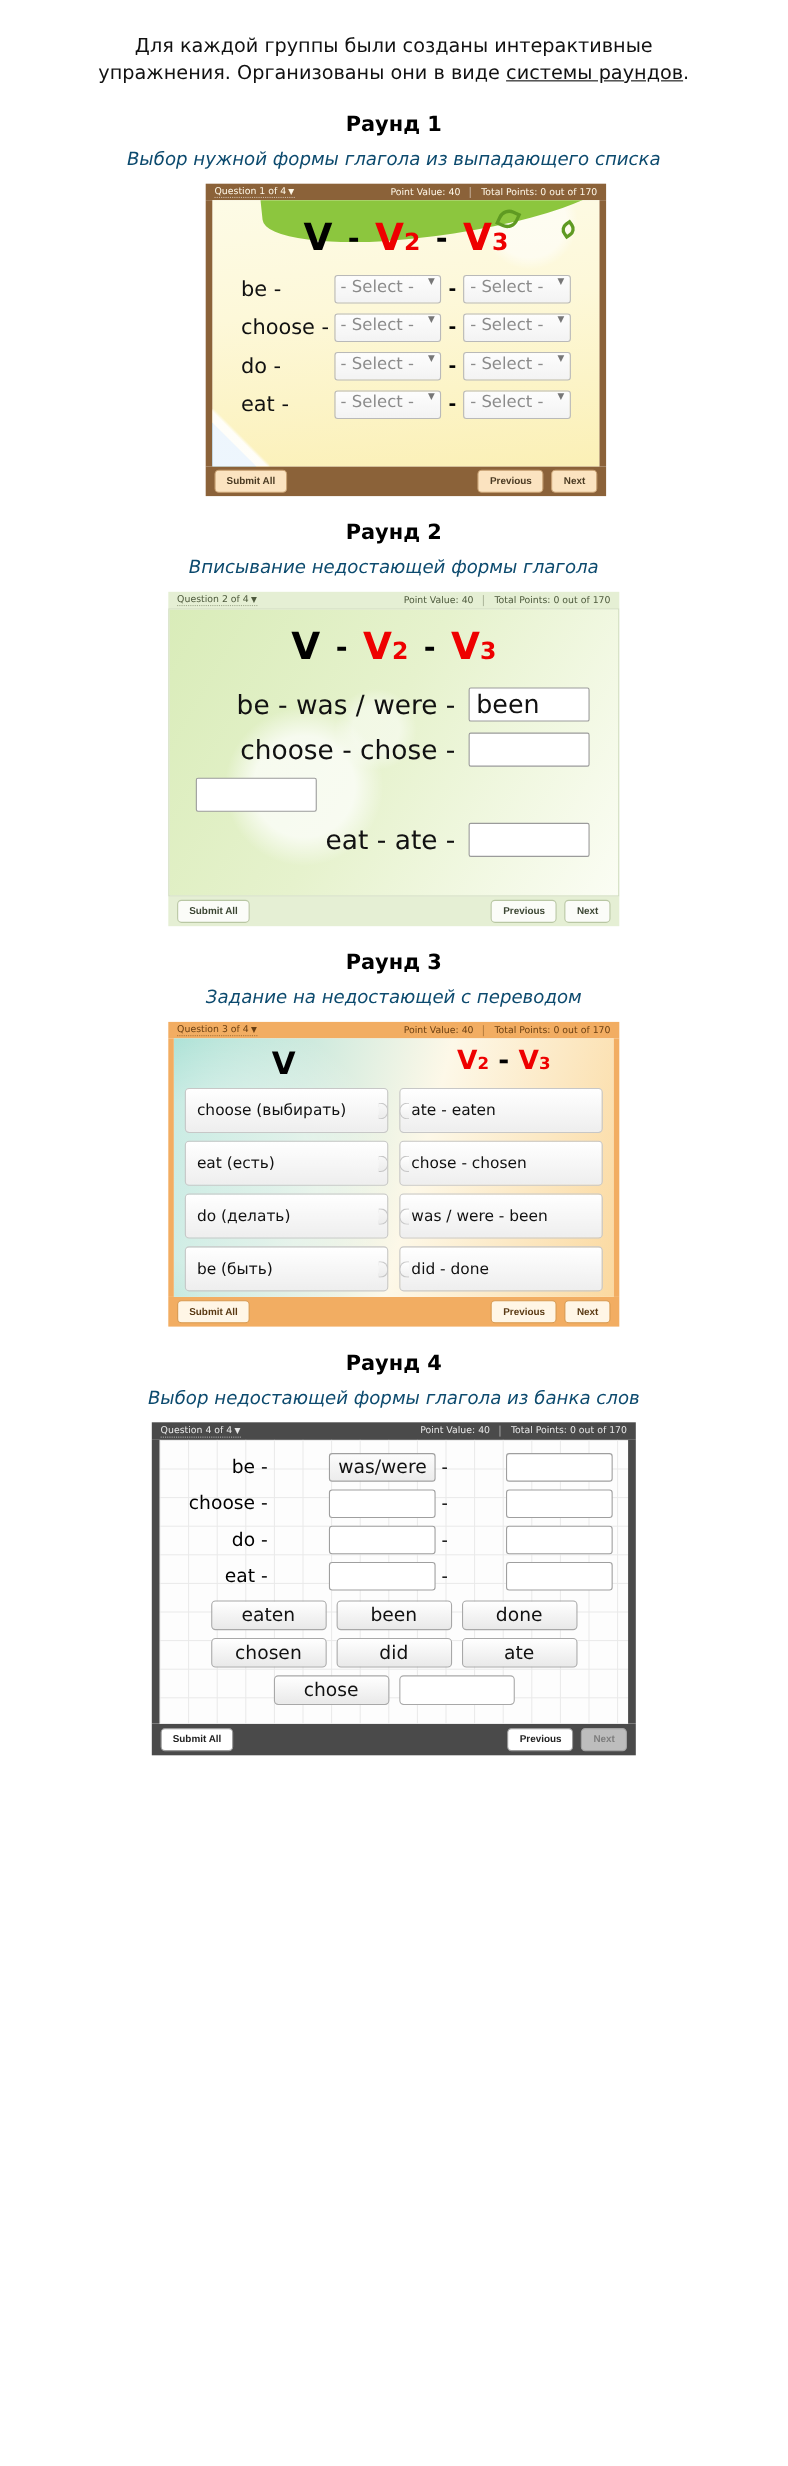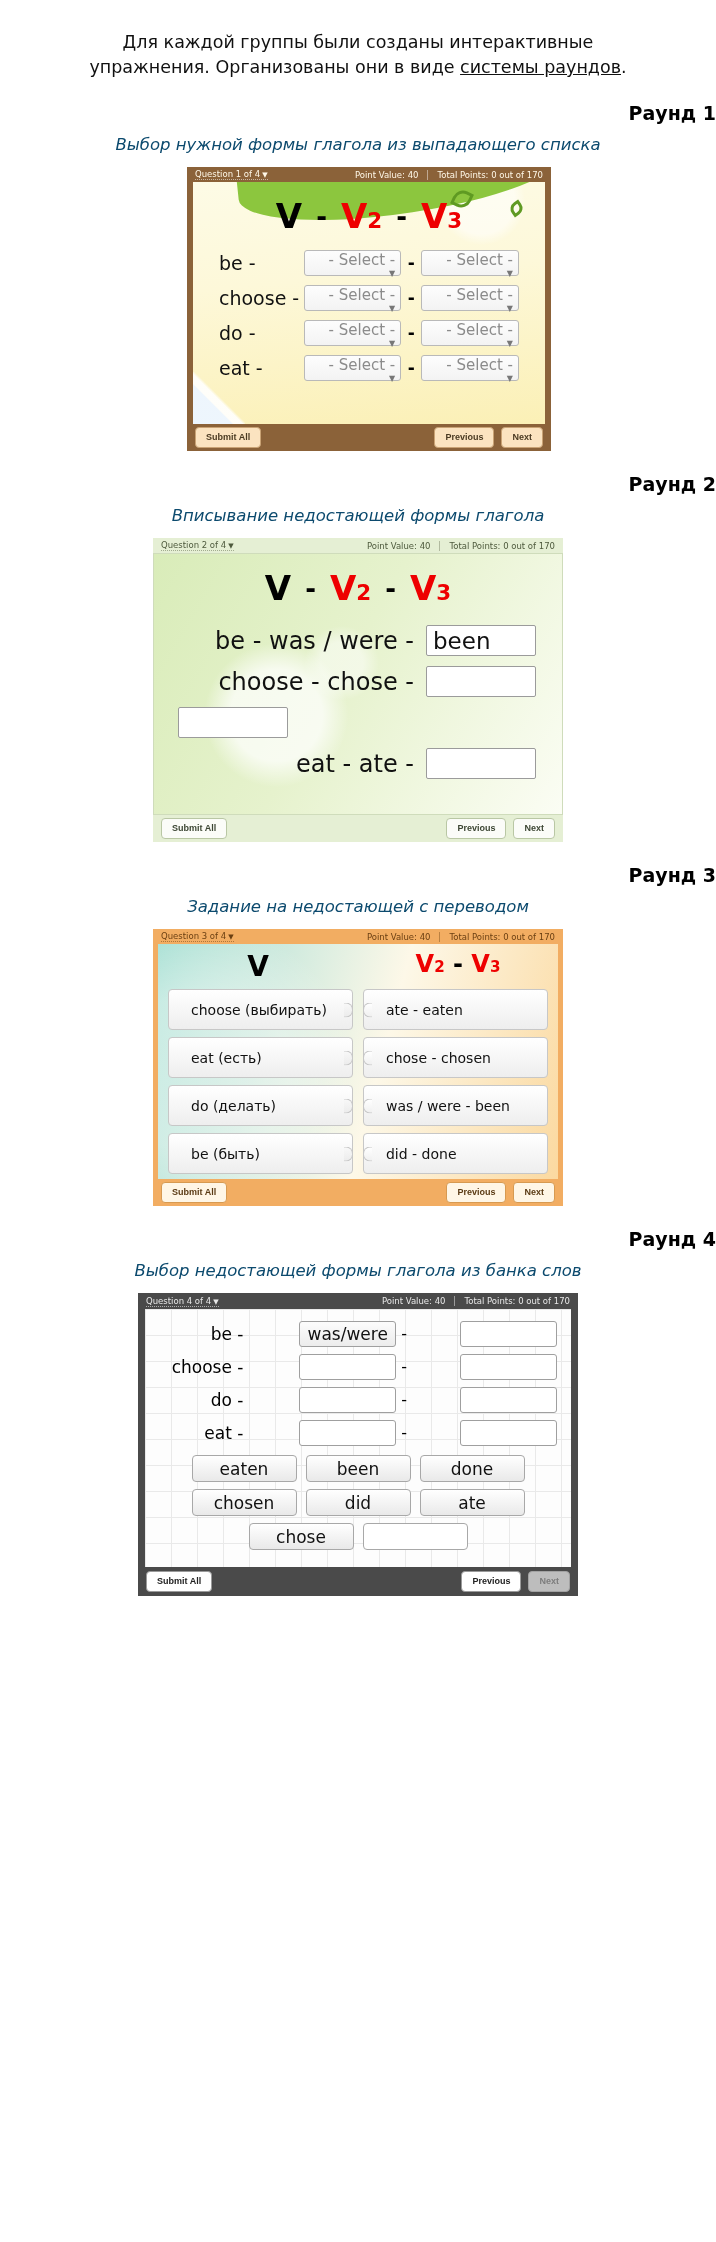--- a/index.html
+++ b/index.html
@@ -19,21 +19,21 @@
     text-align: center;
     font-size: 17.5px;
     line-height: 1.45;
     color: #111;
     padding: 12px 38px 0 38px;
   }
   .intro .ul { text-decoration: underline; }
 
   
   .round-title {
-    text-align: right;
+    text-align: center;
     font-weight: bold;
     font-size: 19px;
     color: #000;
     margin: 22px 0 0 0;
   }
   .round-sub {
     text-align: center;
     font-style: italic;
     font-size: 16.5px;
     color: #0c4a6e;
@@ -134,21 +134,21 @@
     display: flex; align-items: center;
     margin-bottom: 9px;
   }
   .r1verb { width: 92px; font-size: 19px; color: #111; }
   .r1dash { width: 22px; text-align: center; font-size: 17px; font-weight: bold; }
   .sel {
     width: 105px; height: 26px;
     border: 1px solid #b9b9b9; border-radius: 3px;
     background: linear-gradient(#fdfdfd, #f3f3f3);
     font-size: 15px; color: #8b8b8b;
-    display: flex; align-items: flex-end; padding: 0 5px; flex-direction: column;
+    display: flex; align-items: flex-start; padding: 0 5px;
   }
   .sel .sel-txt { flex: 1; }
   .sel .sel-caret { font-size: 8px; color: #777; }
 
   
   #w2 { width: 410px; }
   #w2 .widget-bar { background: #e5efd4; color: #4e5a3d; }
   #w2 .widget-bar .qlabel { border-bottom-color: rgba(80,90,60,.45); }
   #w2 .bar-sep { background: rgba(80,90,60,.35); }
   #w2 .widget-foot { background: #e5efd4; }
@@ -199,21 +199,21 @@
   .r3hdr .v23 { font-size: 24px; color: #ee0000; }
   .r3hdr .v23 .d { color: #000; }
   .match-rows { position: relative; z-index: 3; padding: 6px 10px 0 10px; }
   .mrow { display: flex; align-items: center; margin-bottom: 7px; }
   .piece {
     position: relative;
     height: 41px;
     border: 1px solid #c7c7c7; border-radius: 4px;
     background: linear-gradient(#ffffff, #eeeeee);
     font-size: 14px; color: #111;
-    display: flex; align-items: center; padding: 0 22px;
+    display: flex; align-items: center; padding: 0 10px;
     line-height: 1.15;
   }
   .piece.left  { width: 186px; }
   .piece.right { width: 186px; }
   .knob {
     position: absolute; top: 50%; transform: translateY(-50%);
     width: 9px; height: 15px;
     border: 1px solid #c7c7c7;
     background: linear-gradient(#f8f8f8, #ececec);
   }

